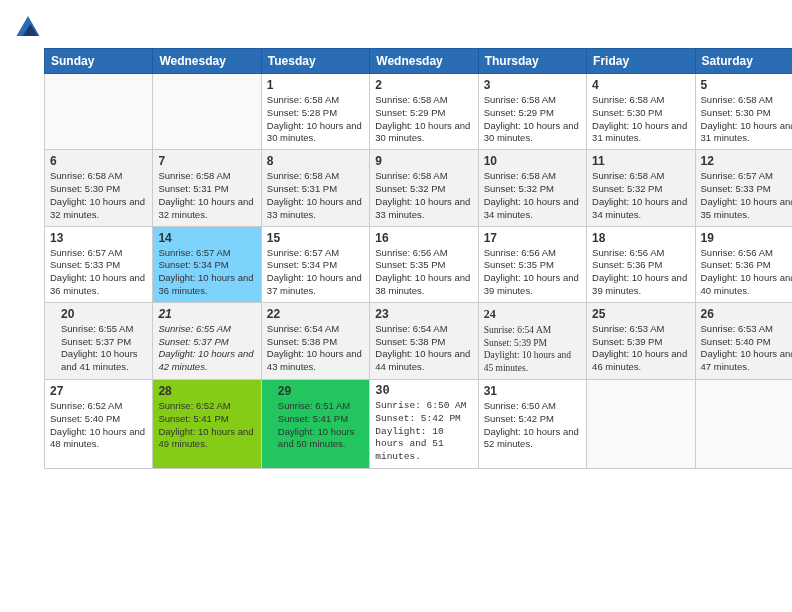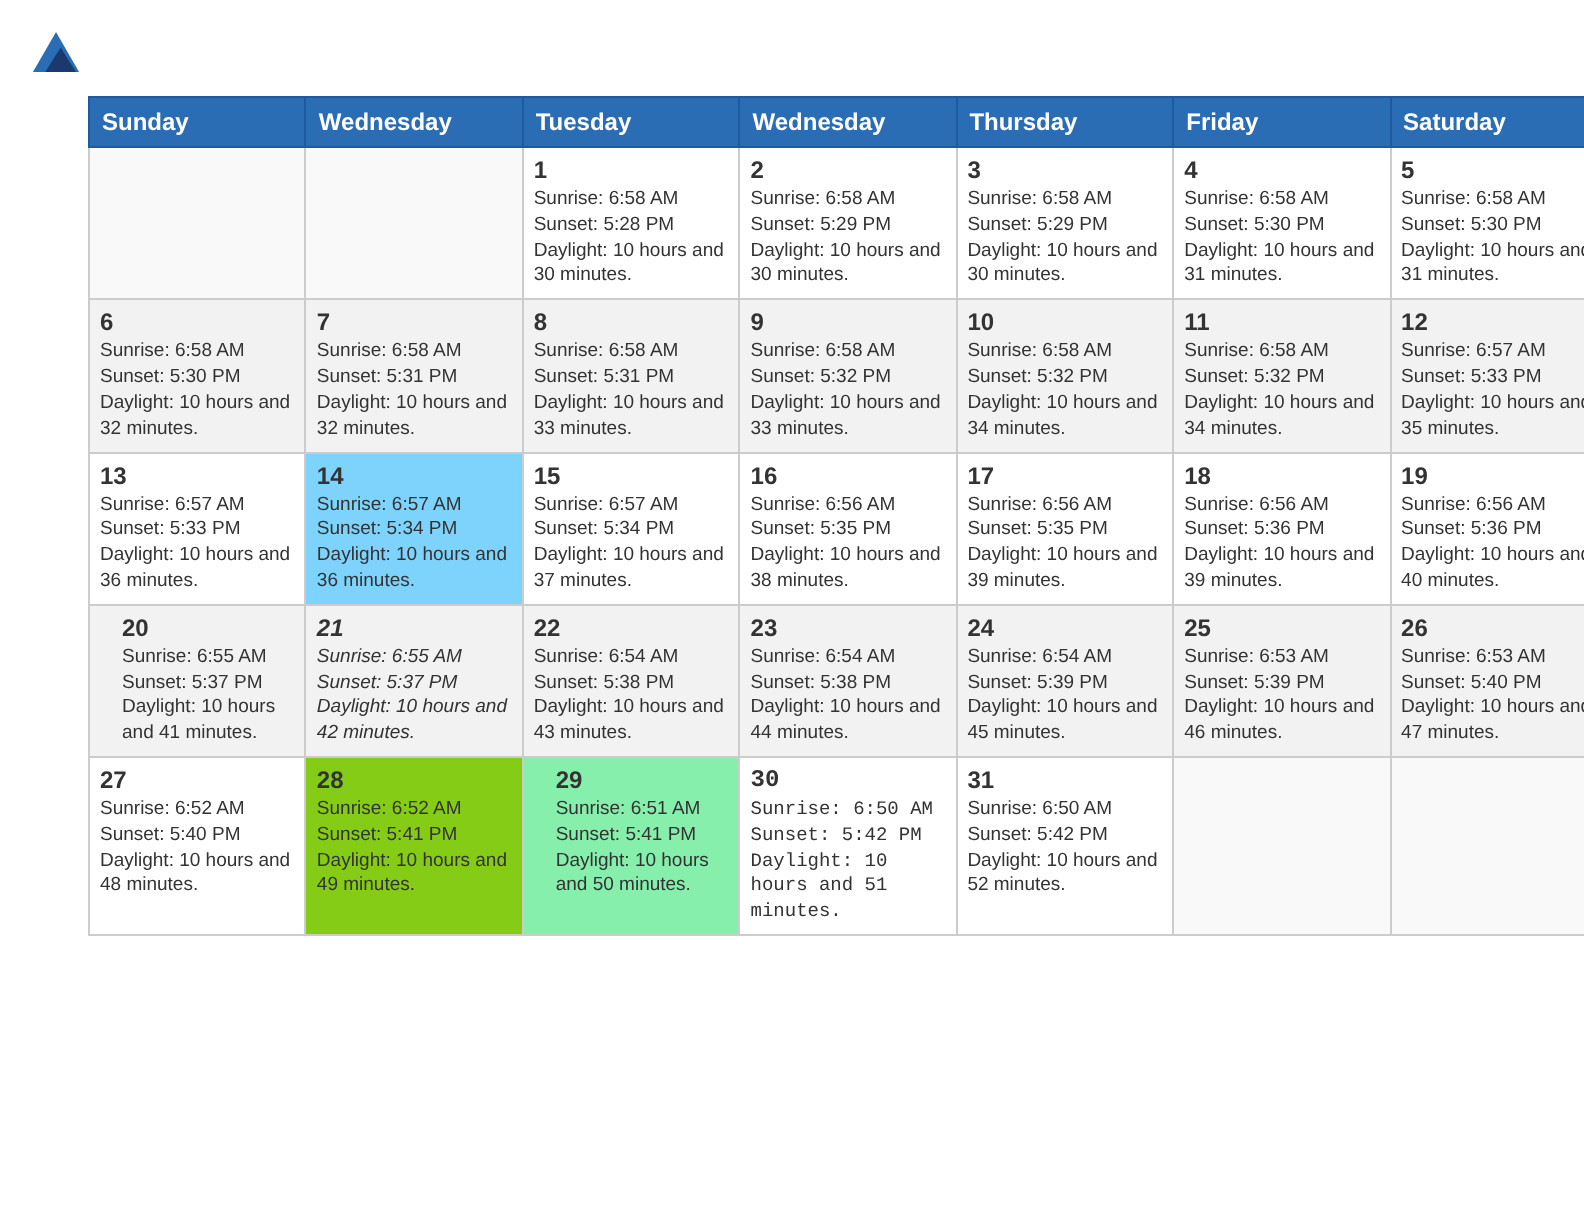--- a/index.html
+++ b/index.html
@@ -265,21 +265,21 @@
           <div class="day-info" style="white-space: pre-line;">Sunrise: 6:54 AM
 Sunset: 5:38 PM
 Daylight: 10 hours and 43 minutes.</div>
         </td>
         <td style="background: rgb(242, 242, 242);">
           <div class="day-num">23</div>
           <div class="day-info" style="white-space: pre-line;">Sunrise: 6:54 AM
 Sunset: 5:38 PM
 Daylight: 10 hours and 44 minutes.</div>
         </td>
-        <td style="background: rgb(242, 242, 242);">
+        <td style="background: rgb(242, 242, 242); font-family: Liberation Serif, serif;">
           <div class="day-num">24</div>
           <div class="day-info" style="white-space: pre-line;">Sunrise: 6:54 AM
 Sunset: 5:39 PM
 Daylight: 10 hours and 45 minutes.</div>
         </td>
         <td style="background: rgb(242, 242, 242);">
           <div class="day-num">25</div>
           <div class="day-info" style="white-space: pre-line;">Sunrise: 6:53 AM
 Sunset: 5:39 PM
 Daylight: 10 hours and 46 minutes.</div>
@@ -297,21 +297,21 @@
           <div class="day-info" style="white-space: pre-line;">Sunrise: 6:52 AM
 Sunset: 5:40 PM
 Daylight: 10 hours and 48 minutes.</div>
         </td>
         <td style="background: #84cc16;">
           <div class="day-num">28</div>
           <div class="day-info" style="white-space: pre-line;">Sunrise: 6:52 AM
 Sunset: 5:41 PM
 Daylight: 10 hours and 49 minutes.</div>
         </td>
-        <td style="background: #86efac; padding-left: 16px;">
+        <td style="background: #22c55e; padding-left: 16px;">
           <div class="day-num">29</div>
           <div class="day-info" style="white-space: pre-line;">Sunrise: 6:51 AM
 Sunset: 5:41 PM
 Daylight: 10 hours and 50 minutes.</div>
         </td>
         <td style="background: rgb(255, 255, 255); font-family: Liberation Mono, monospace;">
           <div class="day-num">30</div>
           <div class="day-info" style="white-space: pre-line;">Sunrise: 6:50 AM
 Sunset: 5:42 PM
 Daylight: 10 hours and 51 minutes.</div>

